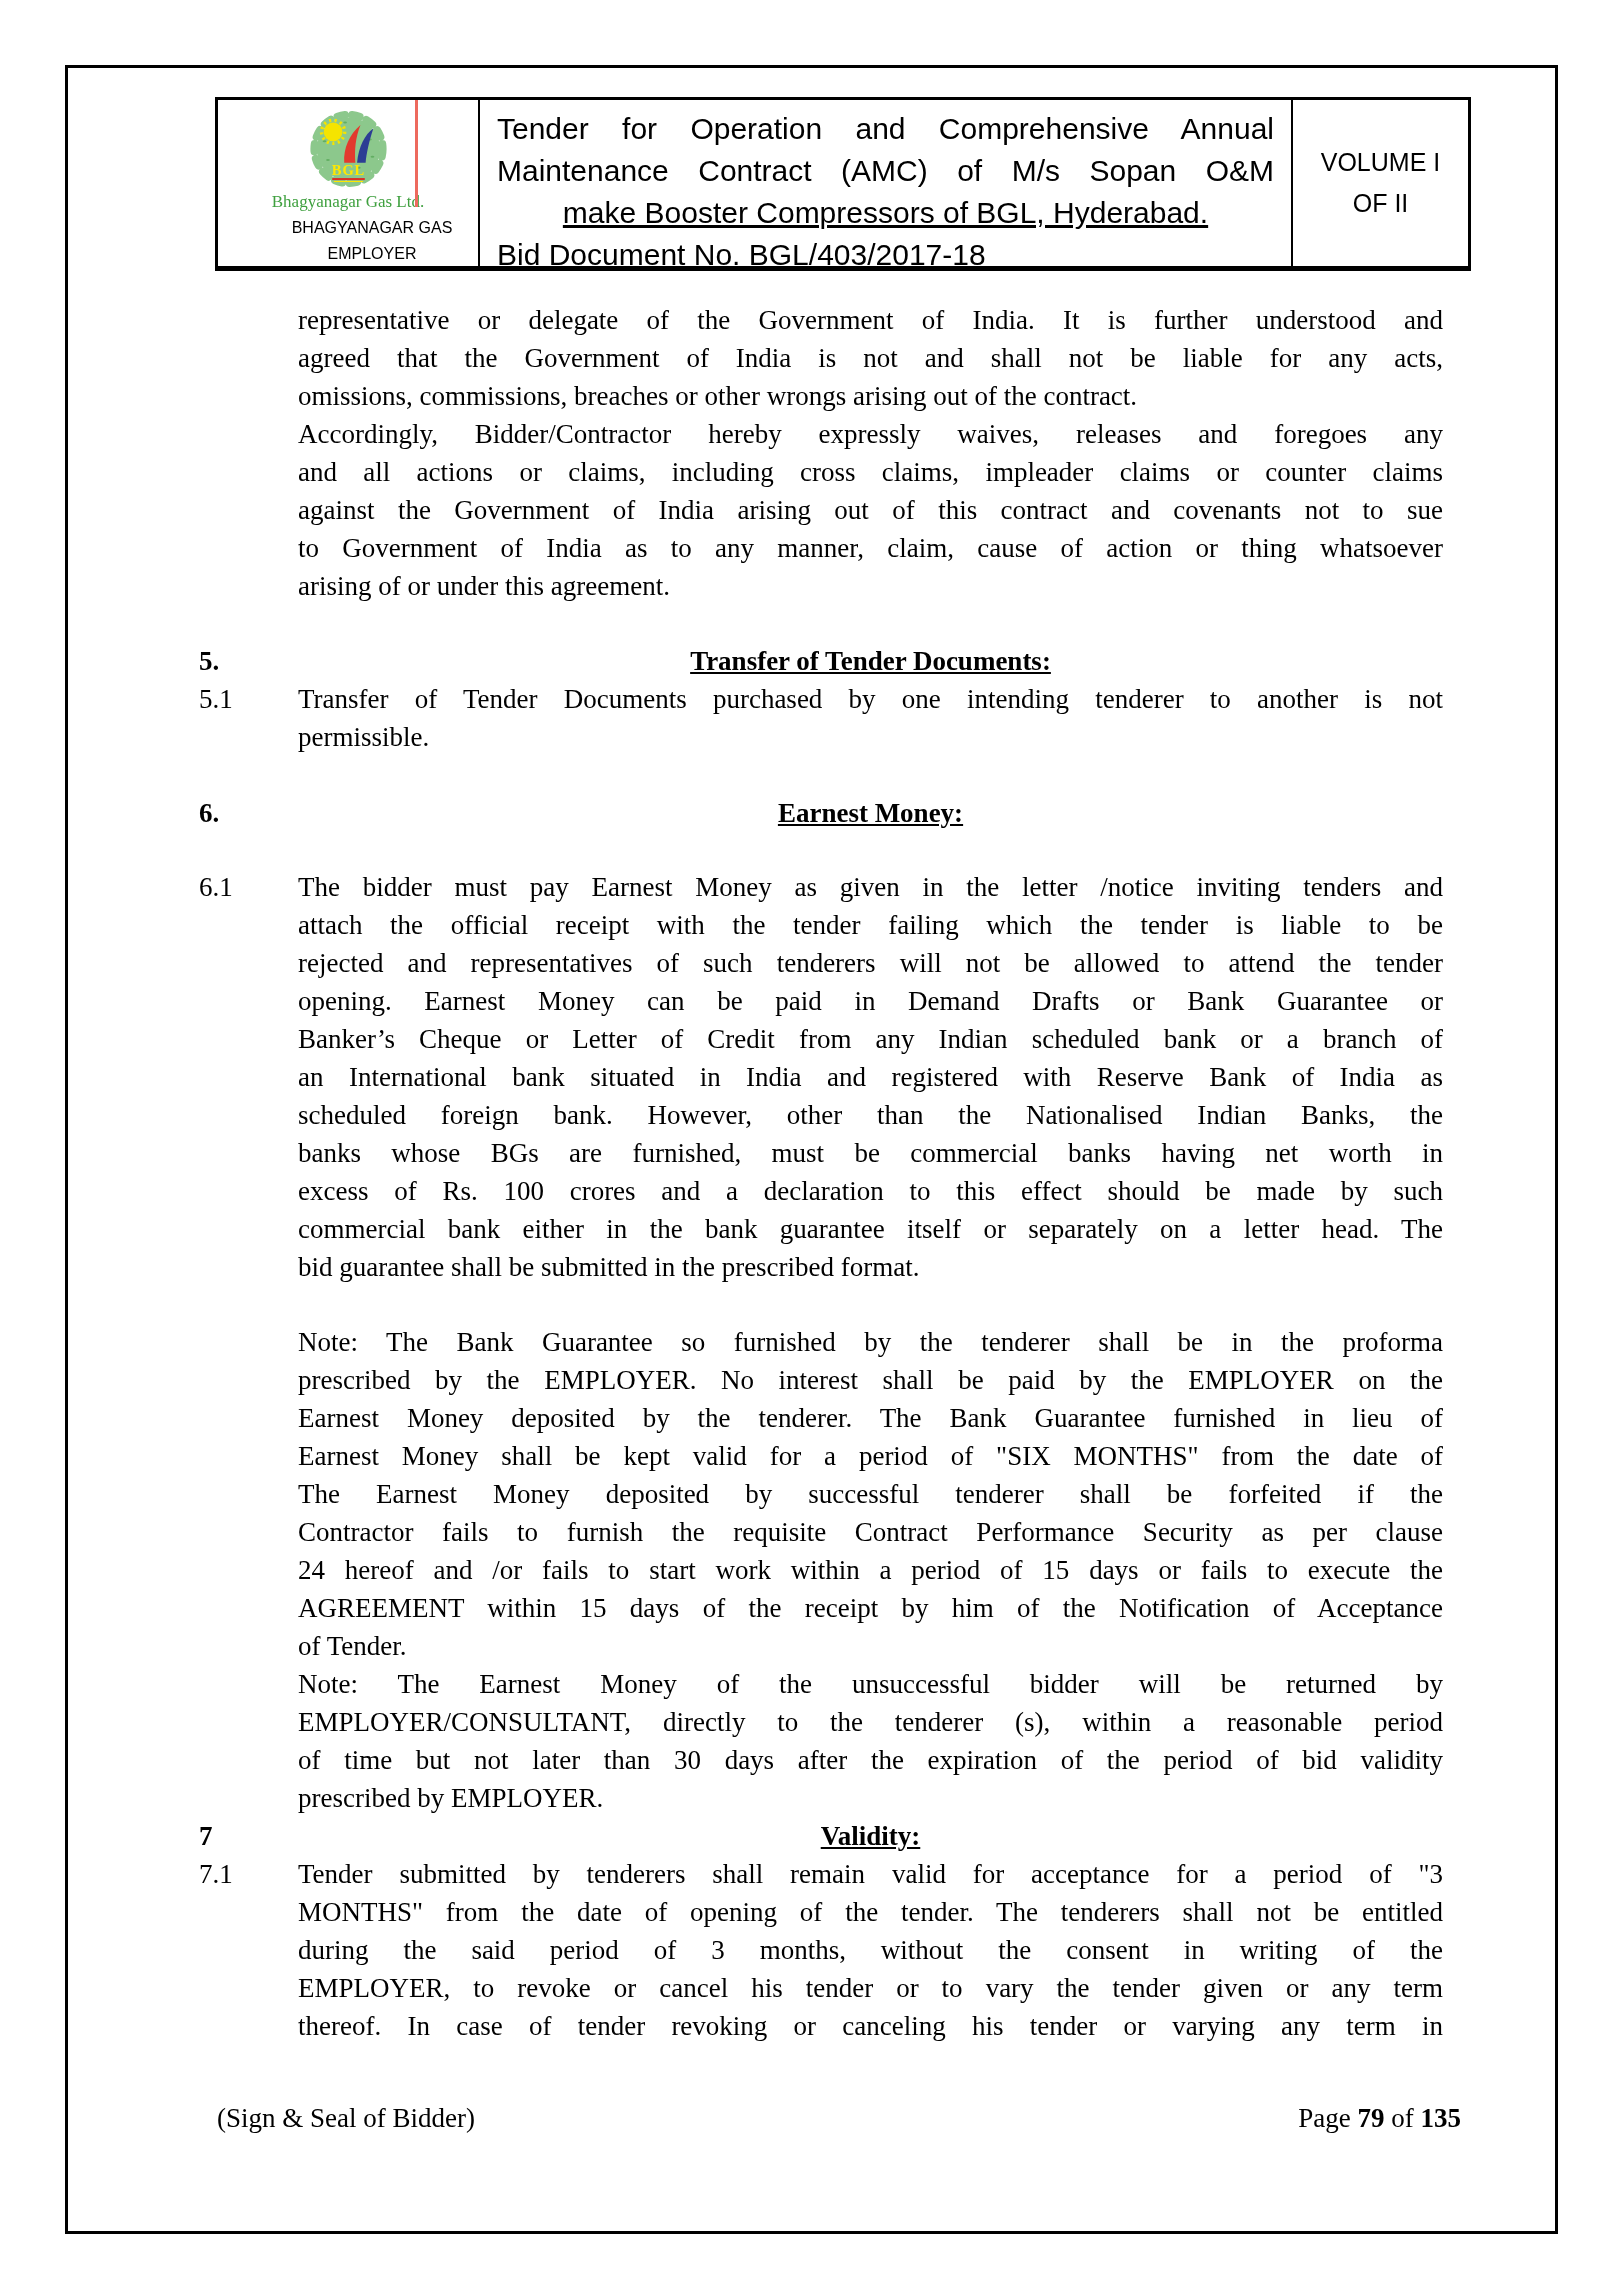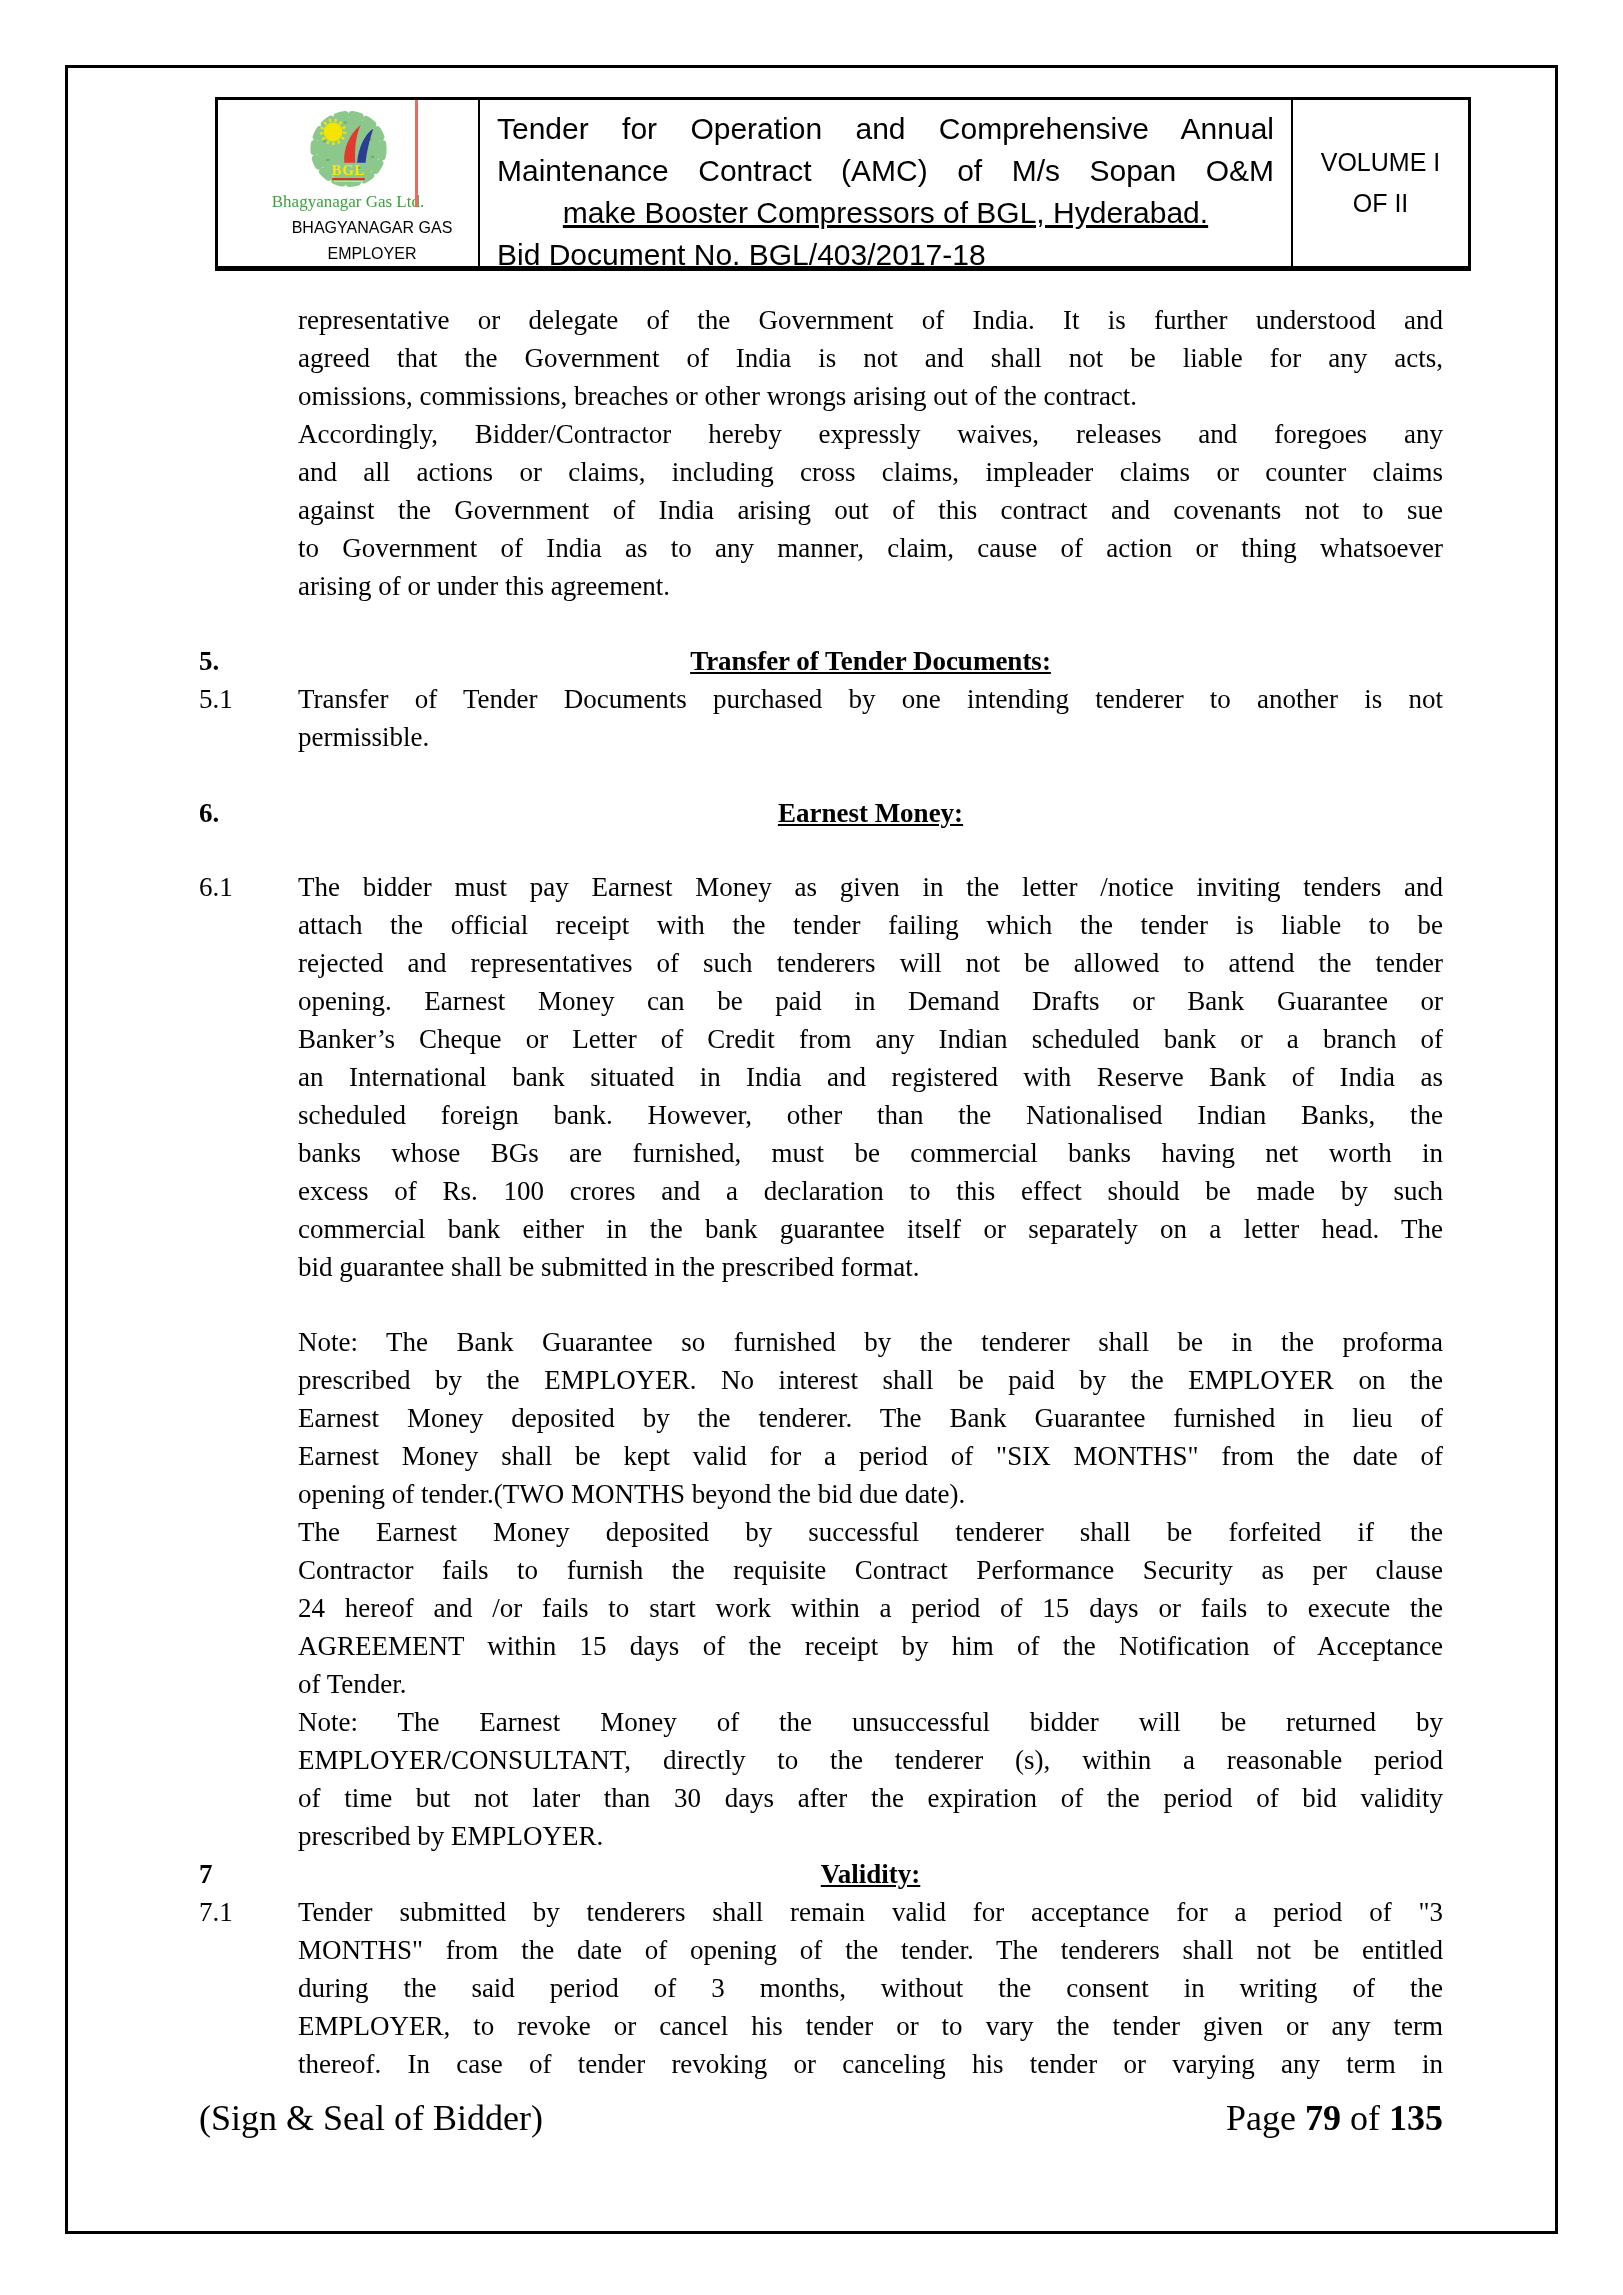--- a/index.html
+++ b/index.html
@@ -29,22 +29,22 @@
   
   .content{position:absolute;left:199px;top:301px;width:1244px;font-size:27px;line-height:38px;}
   .row{display:flex;}
   .num{width:99px;flex:0 0 99px;}
   .b,.hd{font-weight:bold;}
   .txt{flex:1;min-width:0;}
   .tline{text-align:justify;text-align-last:justify;}
   .tline.last{text-align-last:left;}
   .gap55{height:36px}.gap56{height:37px}.gap58{height:38px}
   
-  .footer{position:absolute;left:199px;top:2099px;width:1244px;display:flex;
-          justify-content:space-between;font-size:36px;line-height:38px;}
+  .footer{position:absolute;left:217px;top:2099px;width:1244px;display:flex;
+          justify-content:space-between;font-size:27px;line-height:38px;}
 </style>
 </head>
 <body>
 
 <div class="page">
 
   <div class="frame"></div>
 
   <div class="hdr">
 
@@ -150,21 +150,20 @@
 
     <div class="gap56"></div>
 
     <div class="row">
       <div class="num"></div>
       <div class="txt">
           <div class="tline">Note: The Bank Guarantee so furnished by the tenderer shall be in the proforma</div>
           <div class="tline">prescribed by the EMPLOYER. No interest shall be paid by the EMPLOYER on the</div>
           <div class="tline">Earnest Money deposited by the tenderer. The Bank Guarantee furnished in lieu of</div>
           <div class="tline">Earnest Money shall be kept valid for a period of "SIX MONTHS" from the date of</div>
-          <div class="tline last">opening of tender.(TWO MONTHS beyond the bid due date).</div>
         </div>
     </div>
     <div class="row">
       <div class="num"></div>
       <div class="txt">
           <div class="tline">The Earnest Money deposited by successful tenderer shall be forfeited if the</div>
           <div class="tline">Contractor fails to furnish the requisite Contract Performance Security as per clause</div>
           <div class="tline">24 hereof and /or fails to start work within a period of 15 days or fails to execute the</div>
           <div class="tline">AGREEMENT within 15 days of the receipt by him of the Notification of Acceptance</div>
           <div class="tline last">of Tender.</div>

